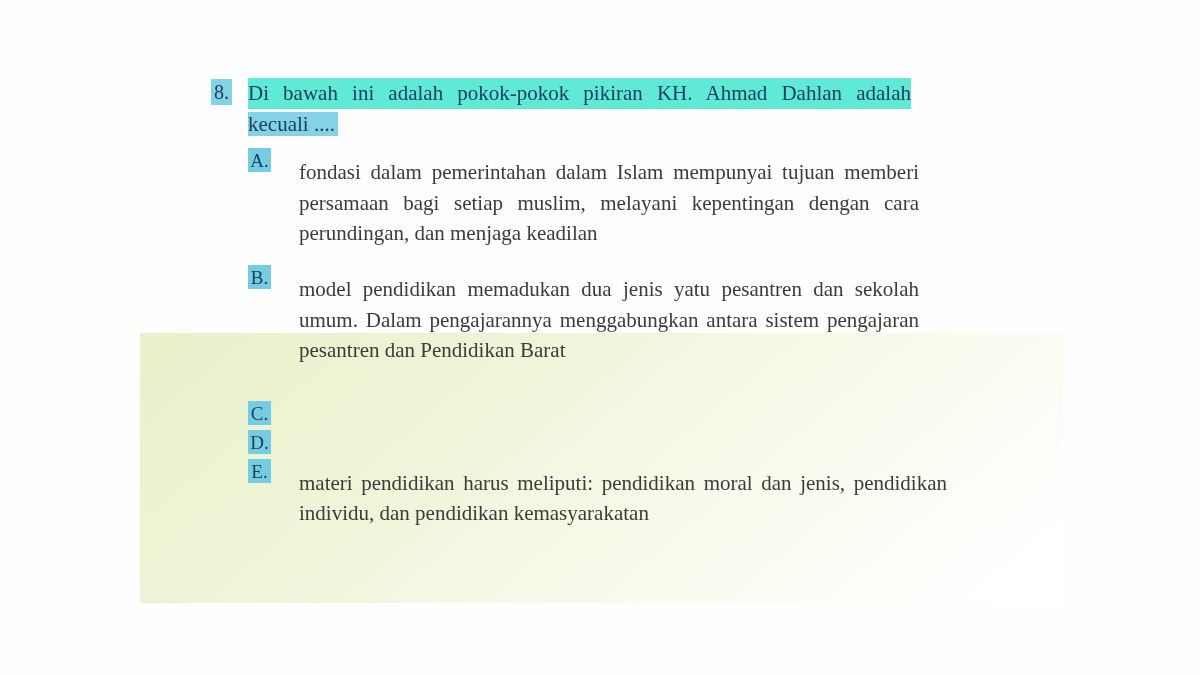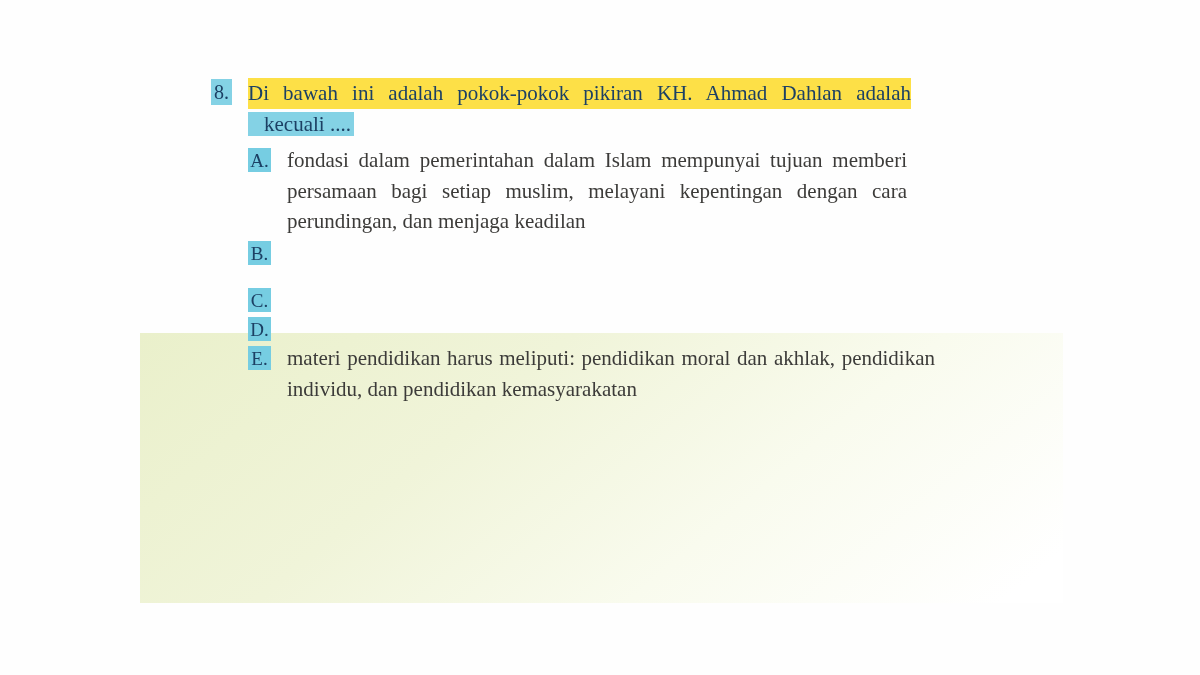--- a/index.html
+++ b/index.html
@@ -35,29 +35,29 @@
     margin-top: 1px;
     margin-right: 16px;
     background: #84d2e5;
     color: #1c4064;
     text-align: center;
     font-size: 20px;
     line-height: 26px;
   }
   .q-text { width: 663px; }
   .q-line1 {
-    background: #fde047;
+    background: #5eead4;
     color: #1c4064;
     text-align: justify;
     text-align-last: justify;
   }
   .q-line2 .hl2 {
     background: #84d2e5;
     color: #1c4064;
-    padding: 0 3px 0 16px;
+    padding: 0 3px 0 0;
   }
   .options { margin-top: 6px; }
   .option {
     display: flex;
     padding-left: 37px;
     margin-top: 1px;
   }
   .option.gap-before { margin-top: 20px; }
   .option.small-gap { margin-top: 2px; }
   .letter-box {
@@ -65,21 +65,21 @@
     height: 24px;
     margin-top: 3px;
     margin-right: 16px;
     background: #76cde2;
     color: #1c4064;
     text-align: center;
     font-size: 19px;
     line-height: 25px;
   }
   .option-text {
-    margin: 0;
+    margin: 12px;
     width: 620px;
     text-align: justify;
     text-align-last: left;
   }
   .option.lower .option-text { width: 648px; }
 </style>
 </head>
 <body>
 
 <div class="page">
@@ -99,30 +99,31 @@
 
     <div class="options">
 
       <div class="option">
         <span class="letter-box">A.</span>
         <p class="option-text">fondasi dalam pemerintahan dalam Islam mempunyai tujuan memberi persamaan bagi setiap muslim, melayani kepentingan dengan cara perundingan, dan menjaga keadilan</p>
       </div>
 
       <div class="option">
         <span class="letter-box">B.</span>
+        <p class="option-text">model pendidikan memadukan dua jenis yatu pesantren dan sekolah umum. Dalam pengajarannya menggabungkan antara sistem pengajaran pesantren dan Pendidikan Barat</p>
       </div>
 
       <div class="option lower gap-before">
         <span class="letter-box">C.</span>
       </div>
 
       <div class="option lower small-gap">
         <span class="letter-box">D.</span>
       </div>
 
       <div class="option lower small-gap">
         <span class="letter-box">E.</span>
-        <p class="option-text">materi pendidikan harus meliputi: pendidikan moral dan akhlak, pendidikan individu, dan pendidikan kemasyarakatan</p>
+        <p class="option-text">materi pendidikan harus meliputi: pendidikan moral dan jenis, pendidikan individu, dan pendidikan kemasyarakatan</p>
       </div>
 
     </div>
   </div>
 </div>
 
 </body></html>

